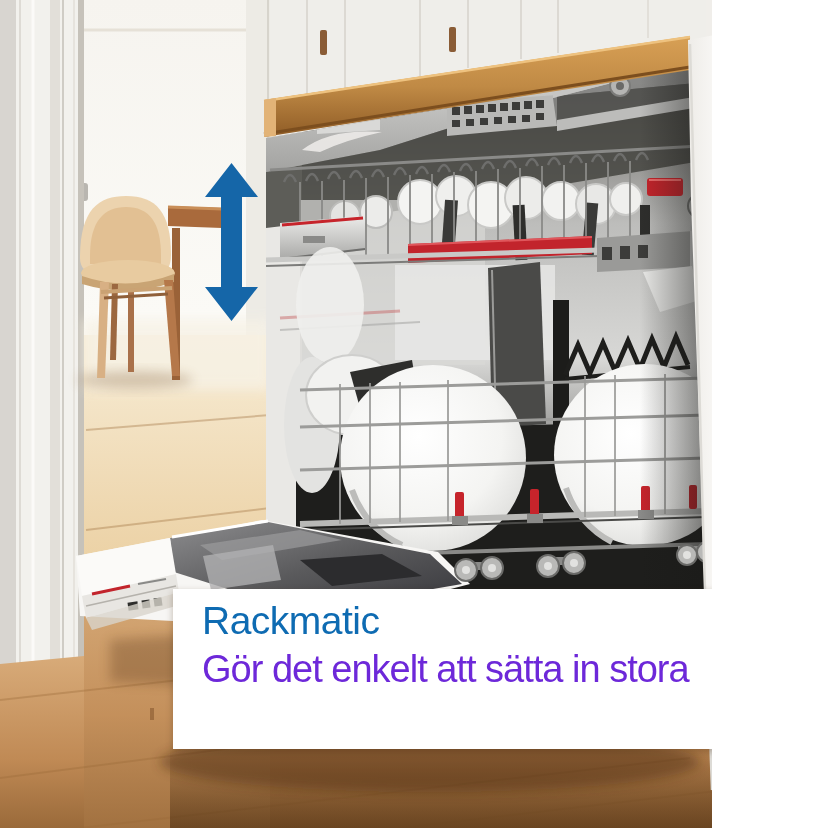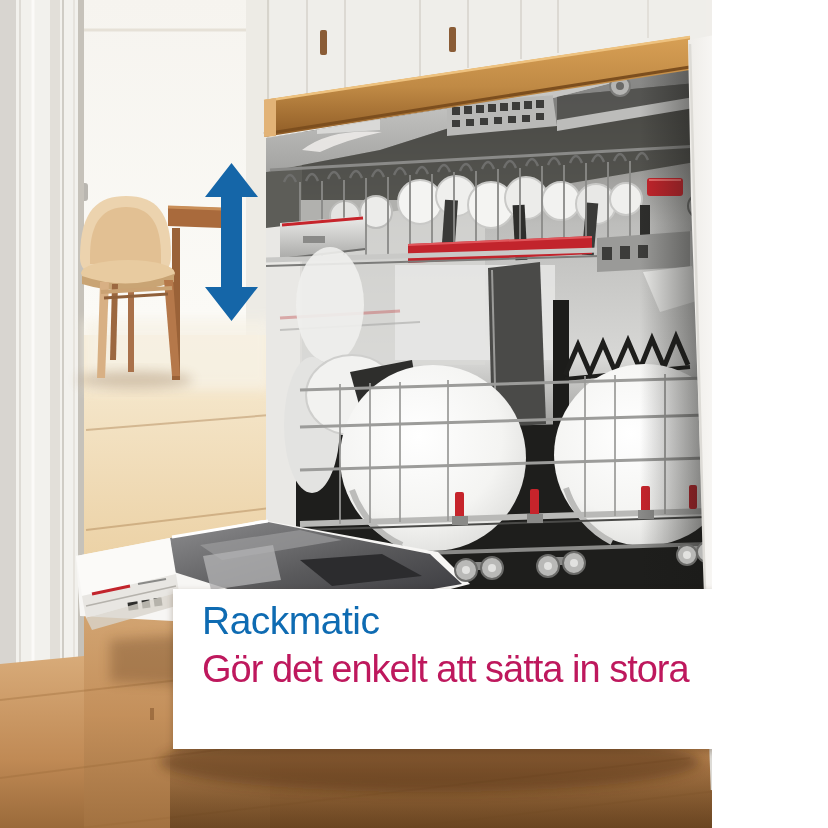--- a/index.html
+++ b/index.html
@@ -4,21 +4,21 @@
 <style>
   html,body{margin:0;padding:0;background:#ffffff;}
   .stage{position:relative;width:712px;height:828px;overflow:hidden;
          font-family:"Liberation Sans",sans-serif;}
   .stage svg{position:absolute;left:0;top:0;}
   .caption{position:absolute;left:173px;top:589px;width:649px;height:160px;
            background:#ffffff;box-sizing:border-box;padding:10px 0 0 29px;
            box-shadow:0 3px 7px rgba(70,45,20,.32);}
   .caption-title{margin:0;font-size:39px;line-height:44px;font-weight:normal;
                  color:#0e6bb2;letter-spacing:-0.5px;}
-  .caption-body{margin:6px 0 0;font-size:38px;line-height:41px;color:#be185d;
+  .caption-body{margin:6px 0 0;font-size:38px;line-height:41px;color:#6d28d9;
                 letter-spacing:-1px;white-space:nowrap;}
 </style>
 </head>
 <body>
 
 <div class="stage">
 <svg width="828" height="828" viewBox="0 0 828 828">
   <defs>
     <linearGradient id="winGrad" x1="0" y1="0" x2="0" y2="1">
       <stop offset="0" stop-color="#f6f4ef"></stop>

